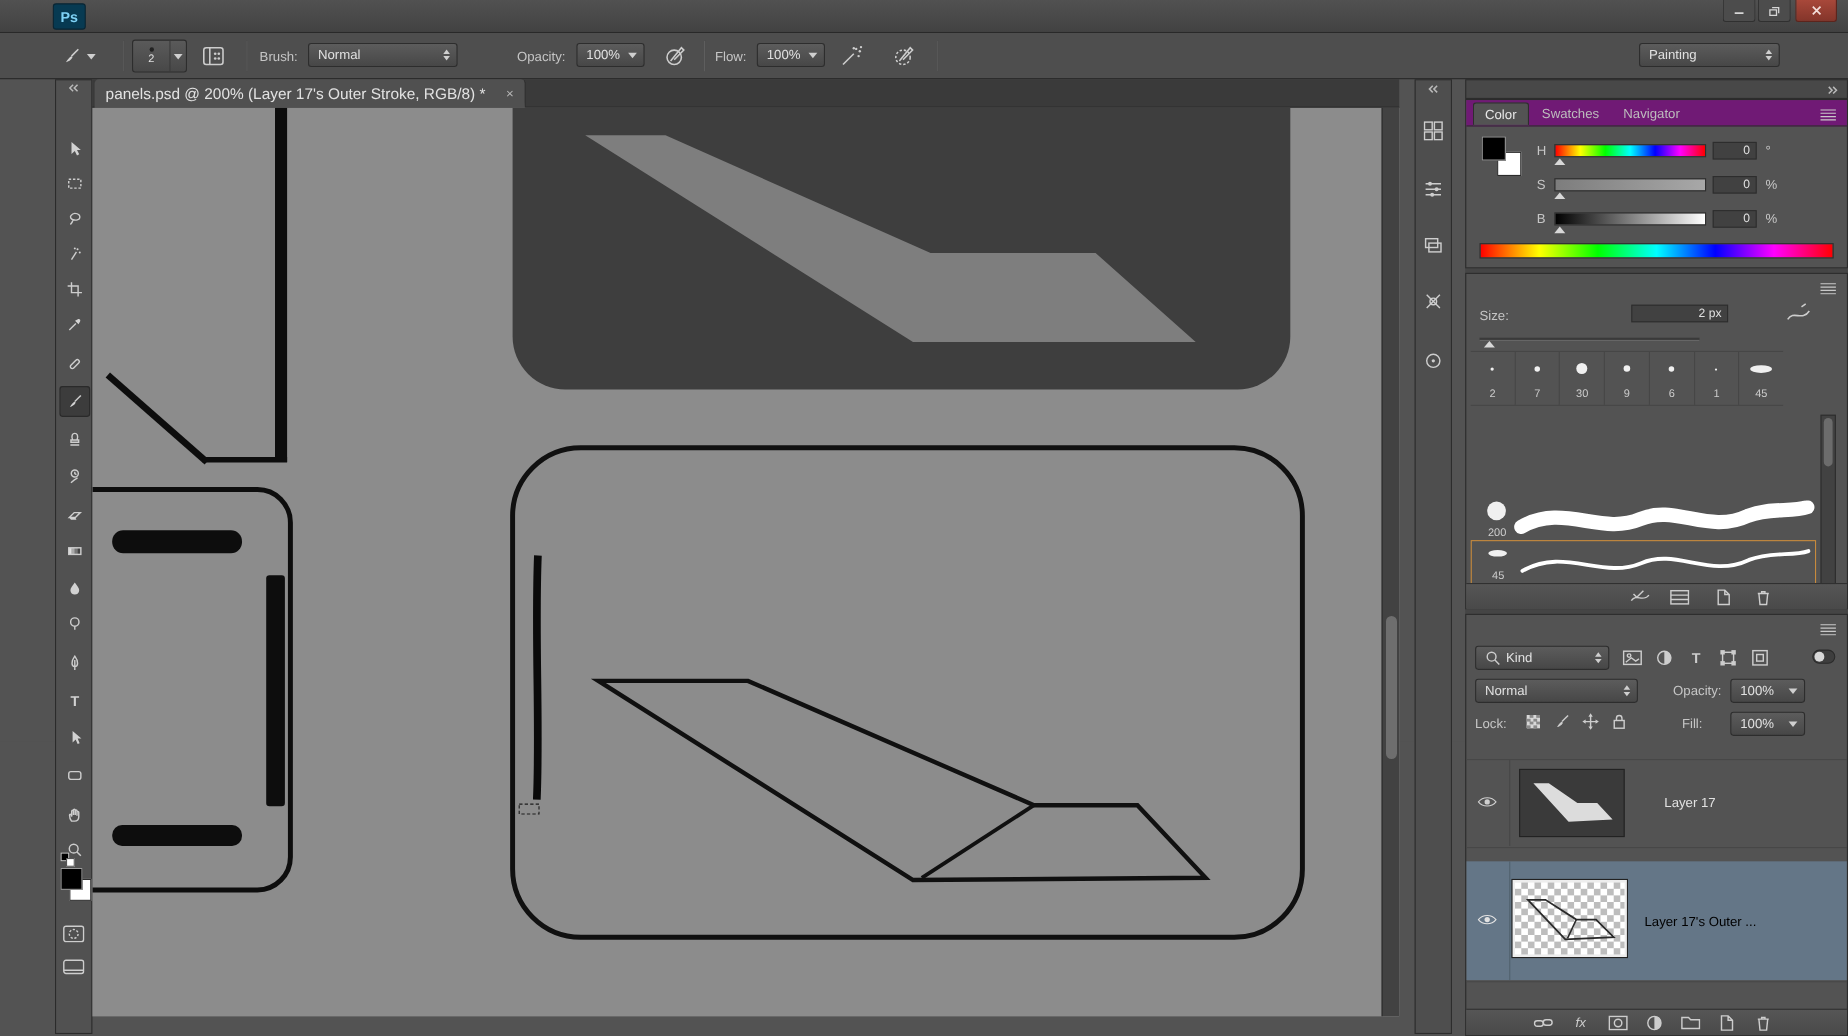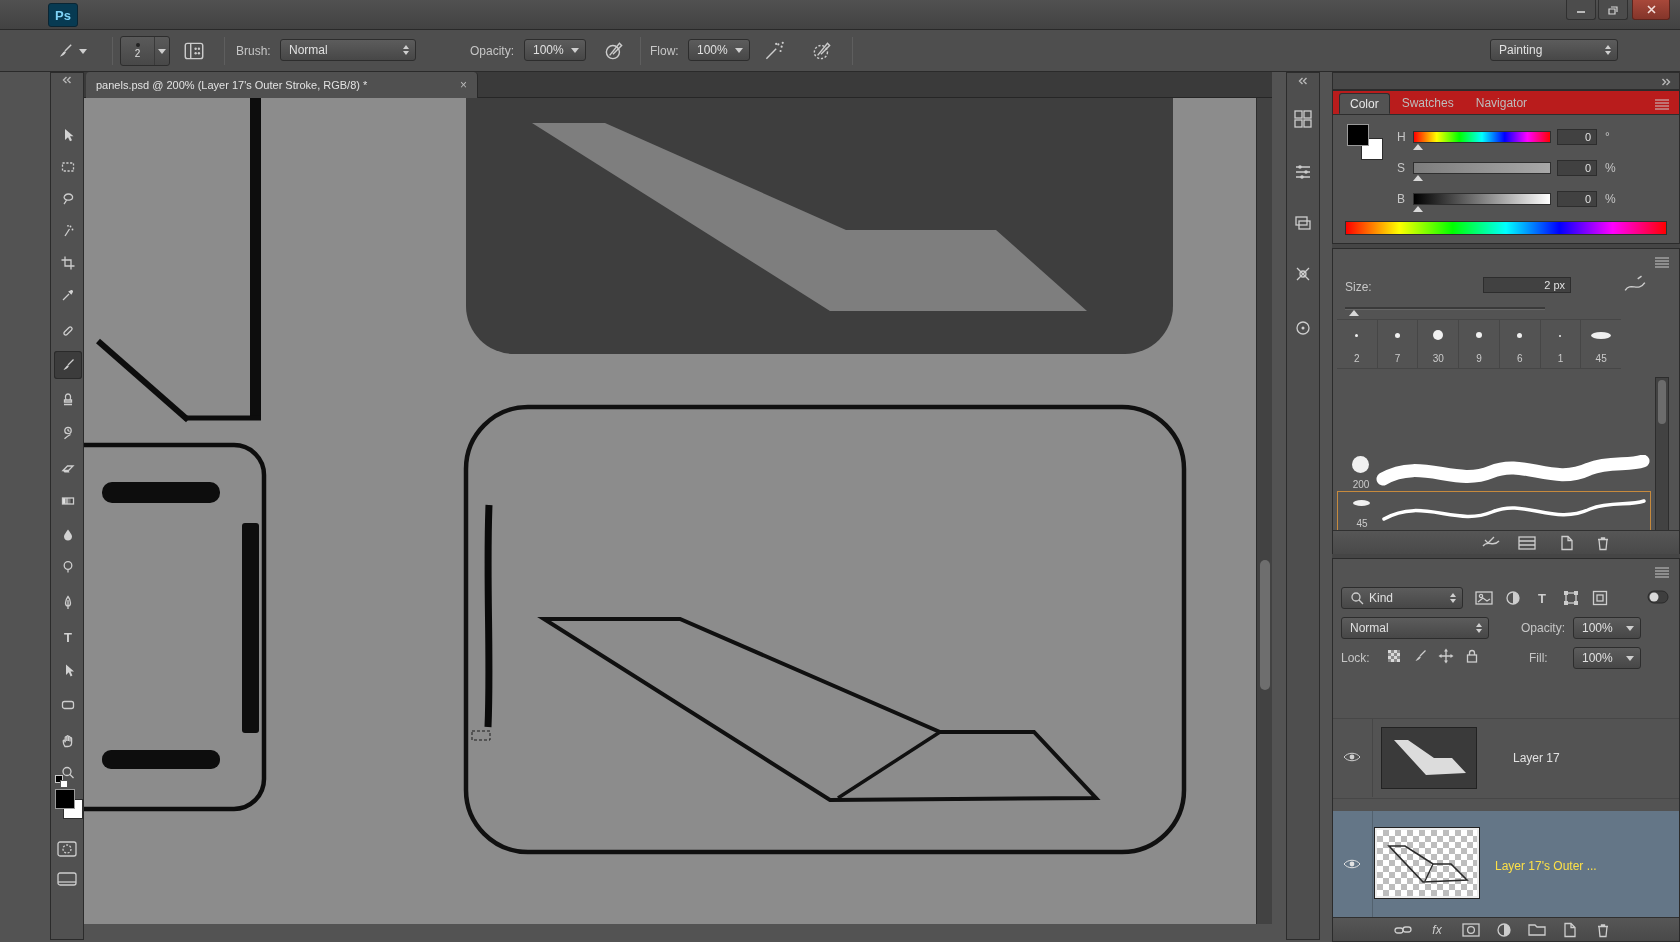--- a/index.html
+++ b/index.html
@@ -24,21 +24,21 @@
 .tool.sel{background:#3c3c3c;border-radius:3px;box-shadow:inset 0 0 0 1px #2a2a2a;}
 .tabbar{position:absolute;left:84px;top:72px;width:1188px;height:26px;background:#3a3a3a;border-bottom:1px solid #262626;}
 .doctab{position:absolute;left:2px;top:0;width:392px;height:26px;background:#505050;border-right:1px solid #282828;border-radius:4px 4px 0 0;display:flex;align-items:center;padding:0 10px;}
 .canvas{position:absolute;left:84px;top:98px;width:1188px;height:826px;background:#8c8c8c;overflow:hidden;}
 .vscroll{position:absolute;right:0;top:0;width:16px;height:826px;background:#424242;border-left:1px solid #2d2d2d;}
 .statusbar{position:absolute;left:84px;top:924px;width:1188px;height:18px;background:#4f4f4f;border-top:1px solid #2b2b2b;}
 .dockstrip{position:absolute;left:1286px;top:72px;width:34px;height:868px;background:#4e4e4e;border:1px solid #2c2c2c;}
 .dockicon{position:absolute;left:4px;width:24px;height:24px;display:flex;align-items:center;justify-content:center;}
 .panels{position:absolute;left:1332px;top:72px;width:348px;height:870px;background:#454545;}
 .panel{position:absolute;left:0;width:348px;background:#535353;border:1px solid #2b2b2b;}
-.ptabs{position:absolute;left:0;top:0;right:0;height:24px;background:#b91c1c;display:flex;align-items:flex-end;padding-left:6px;border-bottom:1px solid #2e2e2e;}
+.ptabs{position:absolute;left:0;top:0;right:0;height:24px;background:#701a75;display:flex;align-items:flex-end;padding-left:6px;border-bottom:1px solid #2e2e2e;}
 .ptab{height:21px;line-height:21px;padding:0 10px;font-size:12px;color:#bdbdbd;margin-right:2px;border-radius:3px 3px 0 0;}
 .ptab.active{background:#535353;color:#e8e8e8;border:1px solid #2e2e2e;border-bottom:1px solid #535353;}
 .pmenu{position:absolute;right:8px;top:7px;}
 .pfooter{position:absolute;left:0;right:0;height:24px;background:linear-gradient(#565656,#494949);border-top:1px solid #303030;}
 .dot{background:#f0f0f0;border-radius:50%;}
 .checker{background-image:conic-gradient(#bdbdbd 25%,#ffffff 0 50%,#bdbdbd 0 75%,#ffffff 0);background-size:12px 12px;background-color:#fff;}
 .tipcell{flex:1;border-right:1px solid #464646;position:relative;display:flex;flex-direction:column;align-items:center;}
 .tipnum{position:absolute;bottom:4px;font-size:10px;color:#cccccc;}
 .brow{position:absolute;left:4px;width:314px;height:38px;}
 .bnum{position:absolute;left:10px;bottom:1px;width:28px;text-align:center;font-size:10px;color:#cccccc;}
@@ -282,21 +282,21 @@
     <div class="abs" style="left:6px;top:798px;">
       <svg width="20" height="16">
           <rect class="ico" x="1" y="2" width="18" height="12" rx="2"></rect>
           <path class="ico" d="M1,11 H19"></path>
         </svg>
     </div>
   </div>
 
   <div class="tabbar">
     <div class="doctab">
-      <span style="font-size:11px;color:#e2e2e2;white-space:nowrap;overflow:hidden;flex:1;">panels.psd @ 200% (Layer 17's Outer Stroke, RGB/8) *</span>
+      <span style="font-size:14px;color:#e2e2e2;white-space:nowrap;overflow:hidden;flex:1;">panels.psd @ 200% (Layer 17's Outer Stroke, RGB/8) *</span>
       <span style="font-size:12px;color:#b9b9b9;margin-left:8px;">×</span>
     </div>
   </div>
 
   <div class="canvas">
     <svg class="abs" style="left:0;top:0;" width="1172" height="826" viewBox="0 0 1172 826">
 
       <rect x="382" y="-90" width="707" height="346" rx="48" fill="#3e3e3e"></rect>
       <path d="M448,25 L521,25 L762,132 L912,132 L1003,213 L746,213 Z" fill="#7e7e7e"></path>
 
@@ -580,21 +580,21 @@
             <rect class="ico" x="2.5" y="7" width="9" height="7"></rect>
             <path class="ico" d="M4.5,7 V5 a2.5,2.5 0 0 1 5,0 V7"></path>
           </svg>
         </div>
       <span class="lbl" style="left:196px;top:92px;">Fill:</span>
       <div class="dd" style="left:240px;top:88px;width:68px;">
         <span>100%</span>
         <div class="td" style="margin-left:auto;"></div>
       </div>
 
-      <div class="abs" style="left:0;top:126px;width:346px;height:244px;overflow:hidden;">
+      <div class="abs" style="left:0;top:98px;width:346px;height:244px;overflow:hidden;">
         <div class="abs" style="left:0;top:33px;width:346px;height:1px;background:#474747;"></div>
 
         <div class="abs" style="left:0;top:34px;width:346px;height:78px;">
           <div class="abs" style="left:0;top:0;width:40px;height:78px;border-right:1px solid #464646;">
             <svg class="abs" style="left:10px;top:32px;" width="18" height="12">
                 <path d="M1,6 C5,1 13,1 17,6 C13,11 5,11 1,6 Z" stroke="#cfcfcf" fill="none"></path>
                 <circle cx="9" cy="6" r="2.4" fill="#cfcfcf"></circle>
               </svg>
           </div>
           <div class="abs" style="left:48px;top:8px;width:96px;height:62px;background:#3a3a3a;border:1px solid #222;">
@@ -612,21 +612,21 @@
                 <path d="M1,6 C5,1 13,1 17,6 C13,11 5,11 1,6 Z" stroke="#e2e2e2" fill="none"></path>
                 <circle cx="9" cy="6" r="2.4" fill="#e2e2e2"></circle>
               </svg>
           </div>
           <div class="abs checker" style="left:42px;top:17px;width:104px;height:70px;border:2px solid #ededed;outline:1px solid #222;">
             <svg width="100" height="66" viewBox="0 0 100 66">
                 <path d="M12,16 L28,16 L56,34 L74,34 L90,50 L46,52 Z" fill="none" stroke="#2a2a2a" stroke-width="1.6"></path>
                 <path d="M56,34 L48,51" stroke="#2a2a2a" stroke-width="1.4"></path>
               </svg>
           </div>
-          <span class="abs" style="left:162px;top:48px;font-size:12px;color:#fde047;">Layer 17's Outer ...</span>
+          <span class="abs" style="left:162px;top:48px;font-size:12px;color:#000000;">Layer 17's Outer ...</span>
         </div>
         <div class="abs" style="left:0;top:235px;width:346px;height:1px;background:#474747;"></div>
       </div>
 
       <div class="pfooter" style="top:358px;height:24px;">
         <div class="fico" style="left:58px;">
             <svg width="18" height="14">
               <rect class="ico" x="1" y="5" width="8" height="5" rx="2.5"></rect>
               <rect class="ico" x="9" y="4" width="8" height="5" rx="2.5"></rect>
             </svg>

